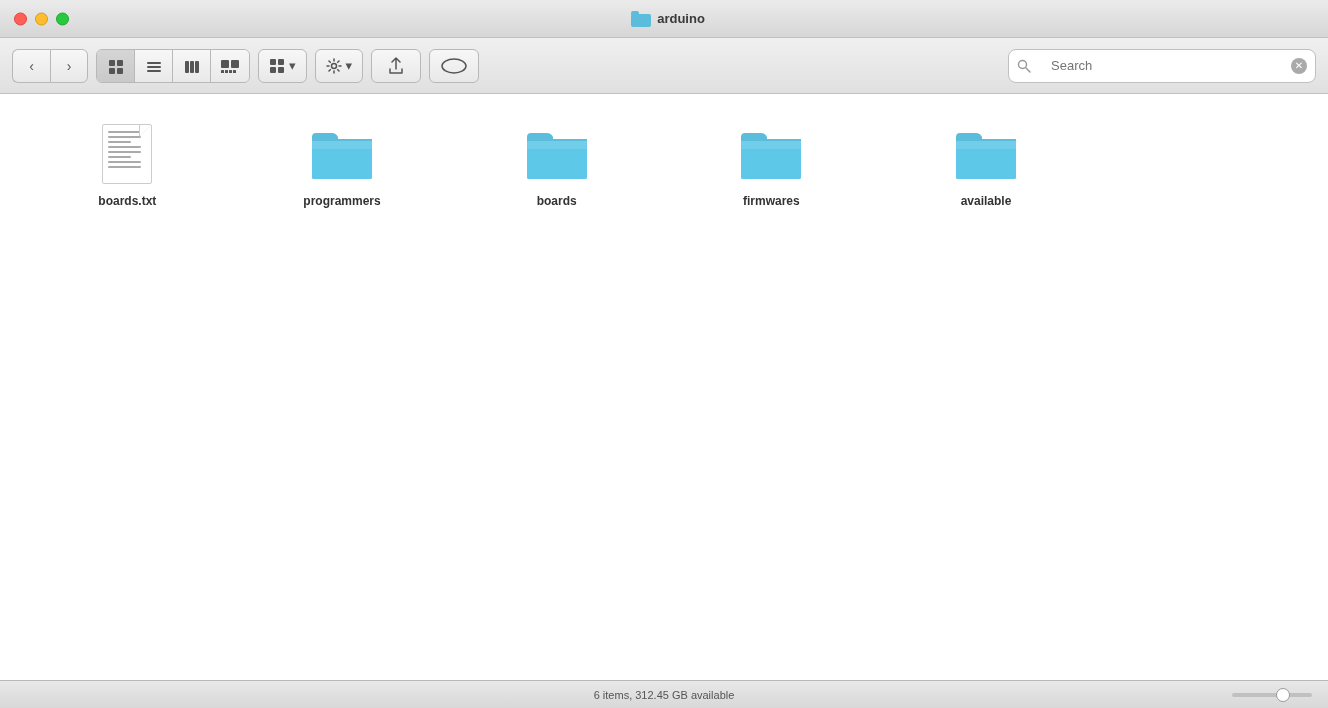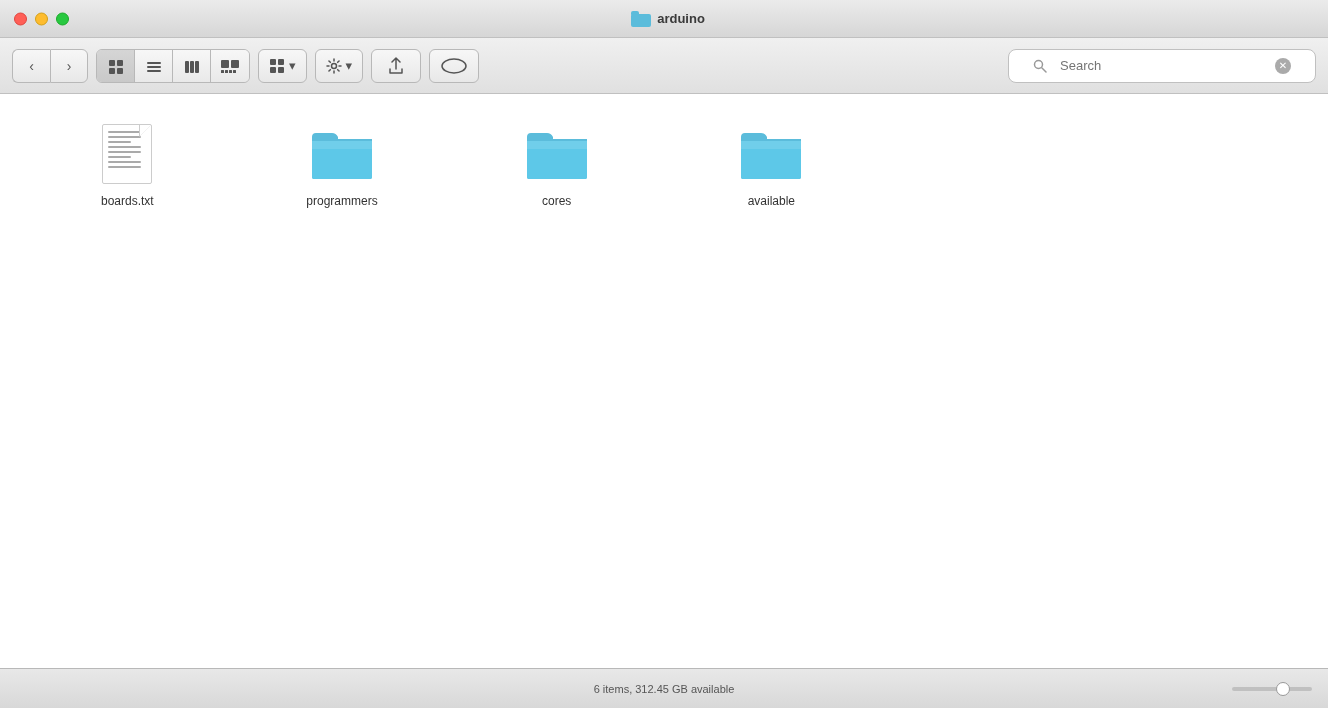--- a/index.html
+++ b/index.html
@@ -146,22 +146,22 @@
     .toolbar-spacer { flex: 1; }
 
     .search-bar {
       display: flex;
       align-items: center;
       background: white;
       border: 1px solid #c0c0c0;
       border-radius: 8px;
       height: 34px;
       width: 308px;
-      padding: 0 24px;
-      gap: 13px;
+      padding: 0 8px;
+      gap: 20px;
     }
 
     .search-input {
       border: none;
       outline: none;
       font-size: 13px;
       color: #999;
       background: transparent;
       flex: 1;
       font-family: inherit;
@@ -213,20 +213,21 @@
       display: flex;
       align-items: center;
       justify-content: center;
     }
 
     .file-name {
       font-size: 12px;
       color: #333;
       word-break: break-word;
       max-width: 90px;
+      font-weight: bold;
     }
 
     
     .doc-icon {
       width: 50px;
       height: 60px;
       background: white;
       border: 1px solid #ccc;
       border-radius: 2px;
       position: relative;
@@ -264,21 +265,21 @@
       background: #aaa;
       border-radius: 1px;
       width: 85%;
     }
 
     .doc-line.short { width: 60%; }
 
     
     .status-bar {
       background: linear-gradient(to bottom, #e8e8e8, #d8d8d8);
-      height: 40px;
+      height: 28px;
       border-top: 1px solid #b8b8b8;
       display: flex;
       align-items: center;
       justify-content: center;
       flex-shrink: 0;
       position: relative;
     }
 
     .status-text {
       font-size: 11px;
@@ -466,21 +467,35 @@
       <div class="file-icon">
         <svg width="64" height="54" viewBox="0 0 64 54">
 
           <path d="M2 10 Q2 6 6 6 L22 6 Q26 6 28 10 L28 12 L62 12 Q62 12 62 14 L62 50 Q62 52 60 52 L4 52 Q2 52 2 50 Z" fill="#5bbcdb"></path>
 
           <path d="M2 14 L62 14 L62 50 Q62 52 60 52 L4 52 Q2 52 2 50 Z" fill="#5dc8e8"></path>
 
           <path d="M2 14 L62 14 L62 22 L2 22 Z" fill="rgba(255,255,255,0.12)"></path>
         </svg>
       </div>
-    <span class="file-name">cores</span>
+    <span class="file-name">boards</span>
+  </div>
+      <div class="file-item">
+
+      <div class="file-icon">
+        <svg width="64" height="54" viewBox="0 0 64 54">
+
+          <path d="M2 10 Q2 6 6 6 L22 6 Q26 6 28 10 L28 12 L62 12 Q62 12 62 14 L62 50 Q62 52 60 52 L4 52 Q2 52 2 50 Z" fill="#5bbcdb"></path>
+
+          <path d="M2 14 L62 14 L62 50 Q62 52 60 52 L4 52 Q2 52 2 50 Z" fill="#5dc8e8"></path>
+
+          <path d="M2 14 L62 14 L62 22 L2 22 Z" fill="rgba(255,255,255,0.12)"></path>
+        </svg>
+      </div>
+    <span class="file-name">firmwares</span>
   </div>
       <div class="file-item">
 
       <div class="file-icon">
         <svg width="64" height="54" viewBox="0 0 64 54">
 
           <path d="M2 10 Q2 6 6 6 L22 6 Q26 6 28 10 L28 12 L62 12 Q62 12 62 14 L62 50 Q62 52 60 52 L4 52 Q2 52 2 50 Z" fill="#5bbcdb"></path>
 
           <path d="M2 14 L62 14 L62 50 Q62 52 60 52 L4 52 Q2 52 2 50 Z" fill="#5dc8e8"></path>
 

